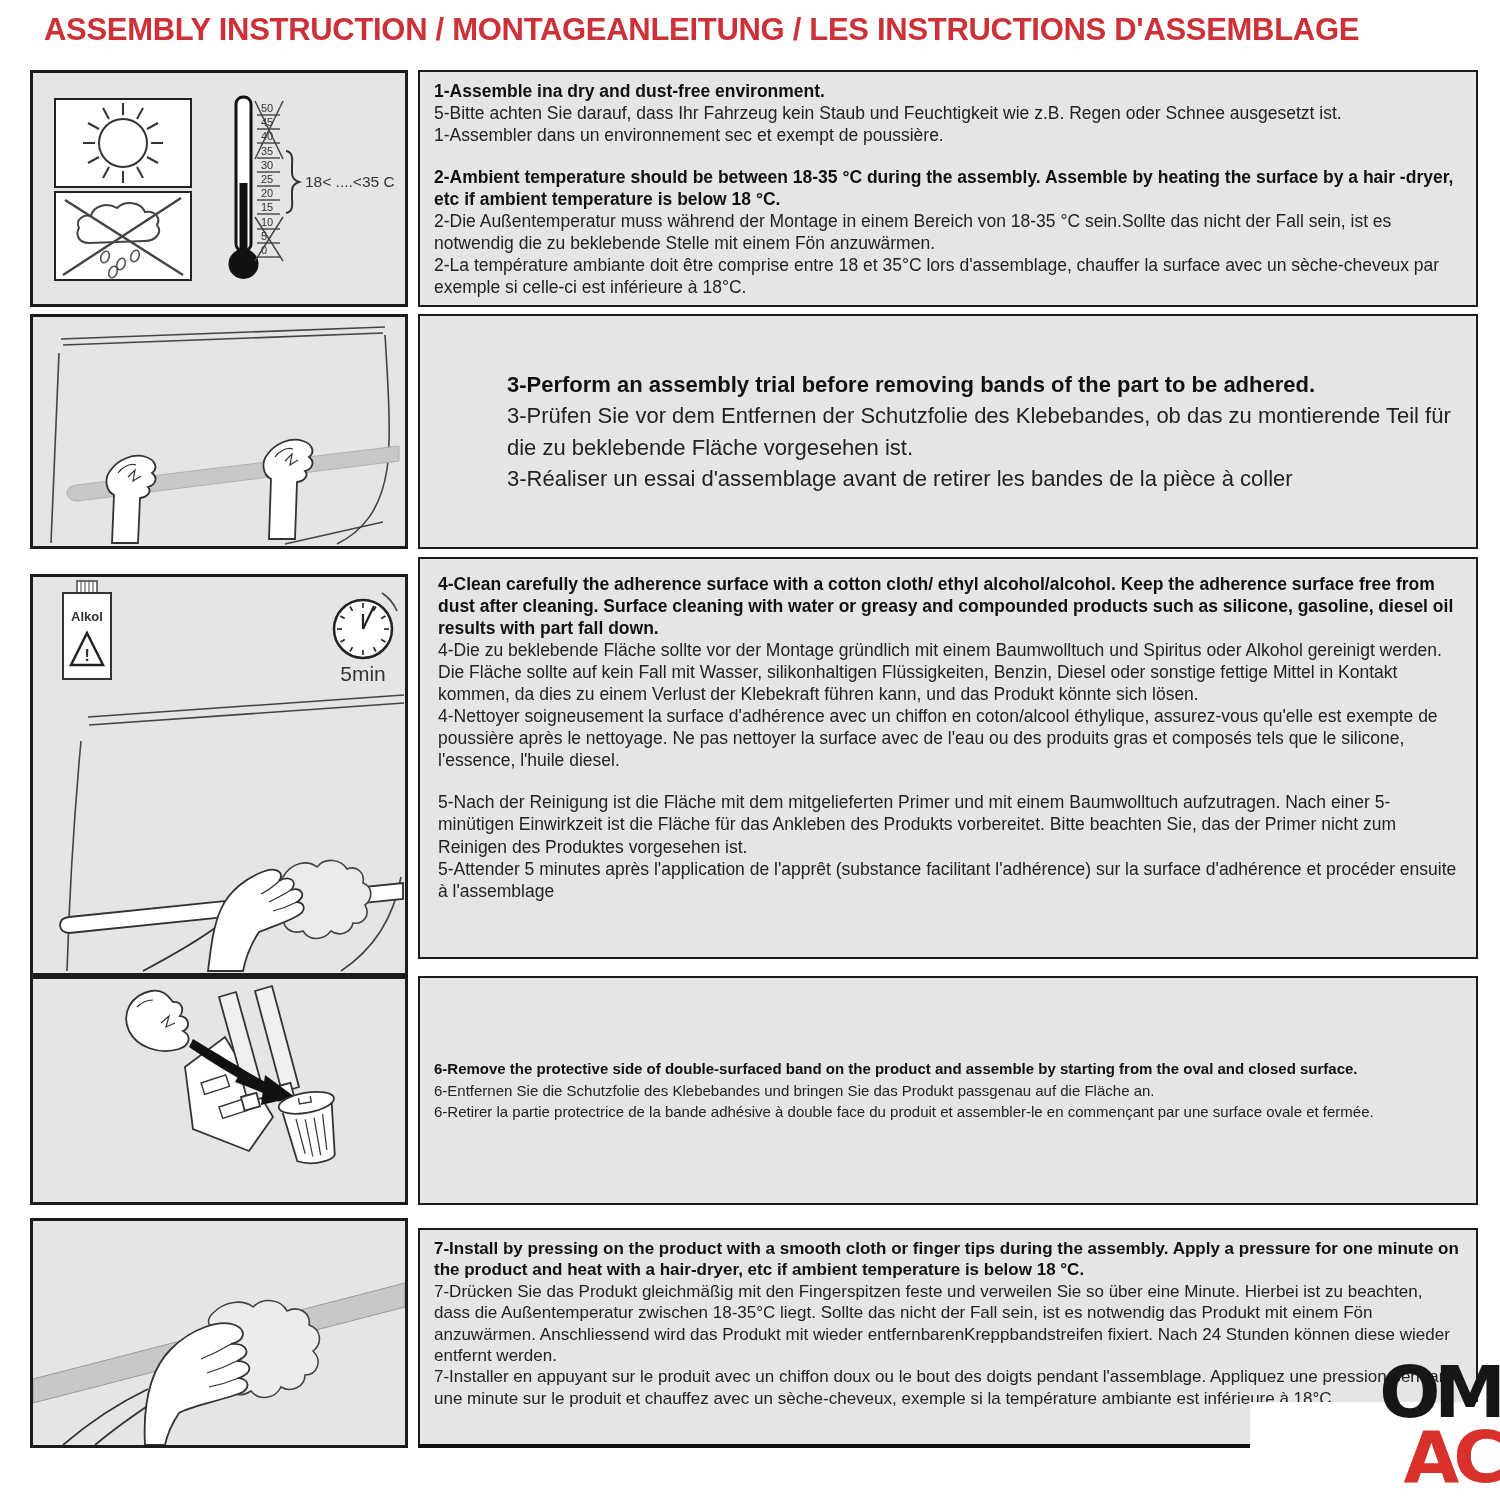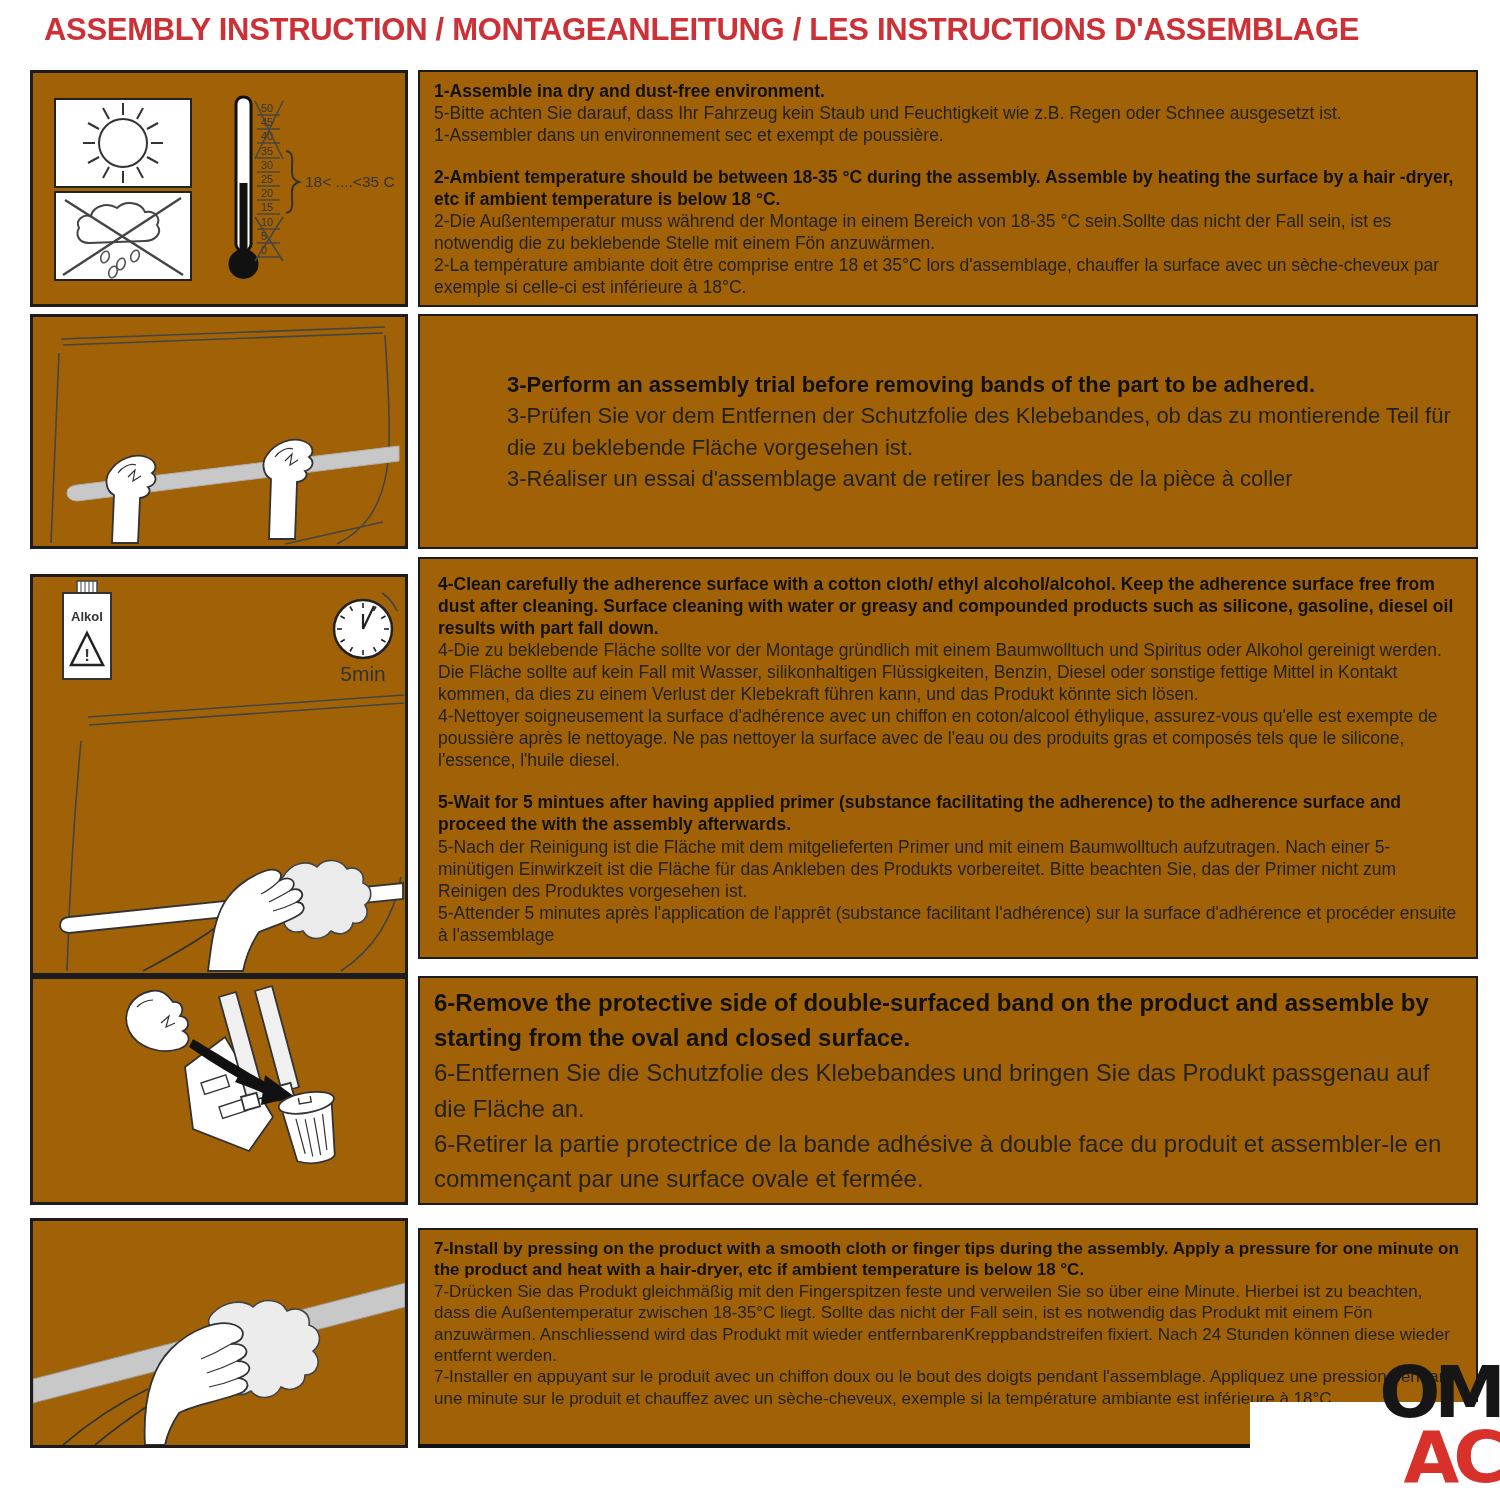--- a/index.html
+++ b/index.html
@@ -7,26 +7,26 @@
     --logo-black:#161616;
     --logo-red:#d8302b;
     --ink:#1c1c1c;
   }
   html,body{margin:0;padding:0;background:#fff;}
   .page{position:relative;width:1500px;height:1500px;background:#fff;overflow:hidden;
         font-family:"Liberation Sans",sans-serif;color:#222;}
   .abs{position:absolute;box-sizing:border-box;}
   .title{left:44px;top:12px;width:1440px;font-size:31px;font-weight:bold;
          color:var(--title-red);letter-spacing:-0.3px;white-space:nowrap;}
-  .box{border:2px solid var(--ink);background:#a16207;}
+  .box{border:2px solid var(--ink);background:#e5e5e5;}
   .box-l{border-width:3px;}
   .txt{padding:8px 14px;}
   .t-sm{font-size:17.5px;line-height:1.26;}
   .t-md{font-size:22px;line-height:1.42;}
-  .t-lg{font-size:24px;line-height:1.46;}
+  .t-lg{font-size:15px;line-height:1.46;}
   p{margin:0;}
   .b{font-weight:bold;color:#111;}
   .gap20{height:20px;}
   .vcenter{display:flex;flex-direction:column;justify-content:center;}
   .maxw{max-width:1030px;}
   .maxw2{max-width:955px;}
   svg text{font-family:"Liberation Sans",sans-serif;fill:#333;}
   .bottom-line{background:#111;}
   .logo{display:flex;align-items:flex-end;justify-content:flex-end;background:#fff;
         font-weight:bold;font-size:72px;letter-spacing:-6px;line-height:0.9;
@@ -220,21 +220,20 @@
       </g>
     </svg>
   </div>
 
   <div class="abs box txt" style="left:418px;top:557px;width:1060px;height:402px;padding-top:14px;padding-left:18px;">
     <div class="t-sm maxw">
       <p class="b">4-Clean carefully the adherence surface with a cotton cloth/ ethyl alcohol/alcohol. Keep the adherence surface free from dust after cleaning. Surface cleaning with water or greasy and compounded products such as silicone, gasoline, diesel oil results with part fall down.</p>
       <p>4-Die zu beklebende Fläche sollte vor der Montage gründlich mit einem Baumwolltuch und Spiritus oder Alkohol gereinigt werden. Die Fläche sollte auf kein Fall mit Wasser, silikonhaltigen Flüssigkeiten, Benzin, Diesel oder sonstige fettige Mittel in Kontakt kommen, da dies zu einem Verlust der Klebekraft führen kann, und das Produkt könnte sich lösen.</p>
       <p>4-Nettoyer soigneusement la surface d'adhérence avec un chiffon en coton/alcool éthylique, assurez-vous qu'elle est exempte de poussière après le nettoyage. Ne pas nettoyer la surface avec de l'eau ou des produits gras et composés tels que le silicone, l'essence, l'huile diesel.</p>
       <div class="gap20"></div>
-      <p class="b">5-Wait for 5 mintues after having applied primer (substance facilitating the adherence) to the adherence surface and proceed the with the assembly afterwards.</p>
       <p>5-Nach der Reinigung ist die Fläche mit dem mitgelieferten Primer und mit einem Baumwolltuch aufzutragen. Nach einer 5-minütigen Einwirkzeit ist die Fläche für das Ankleben des Produkts vorbereitet. Bitte beachten Sie, das der Primer nicht zum Reinigen des Produktes vorgesehen ist.</p>
       <p>5-Attender 5 minutes après l'application de l'apprêt (substance facilitant l'adhérence) sur la surface d'adhérence et procéder ensuite à l'assemblage</p>
     </div>
   </div>
 
   <div class="abs box box-l" style="left:30px;top:976px;width:378px;height:229px;">
     <svg width="372" height="223" viewBox="0 0 372 223">
 
       <path d="M152,88 L192,58 L240,138 L216,172 L160,150 Z" fill="#fff" stroke="#333" stroke-width="1.8"></path>
       <rect x="168" y="104" width="26" height="12" transform="rotate(-18 168 104)" fill="#fff" stroke="#333" stroke-width="1.4"></rect>

